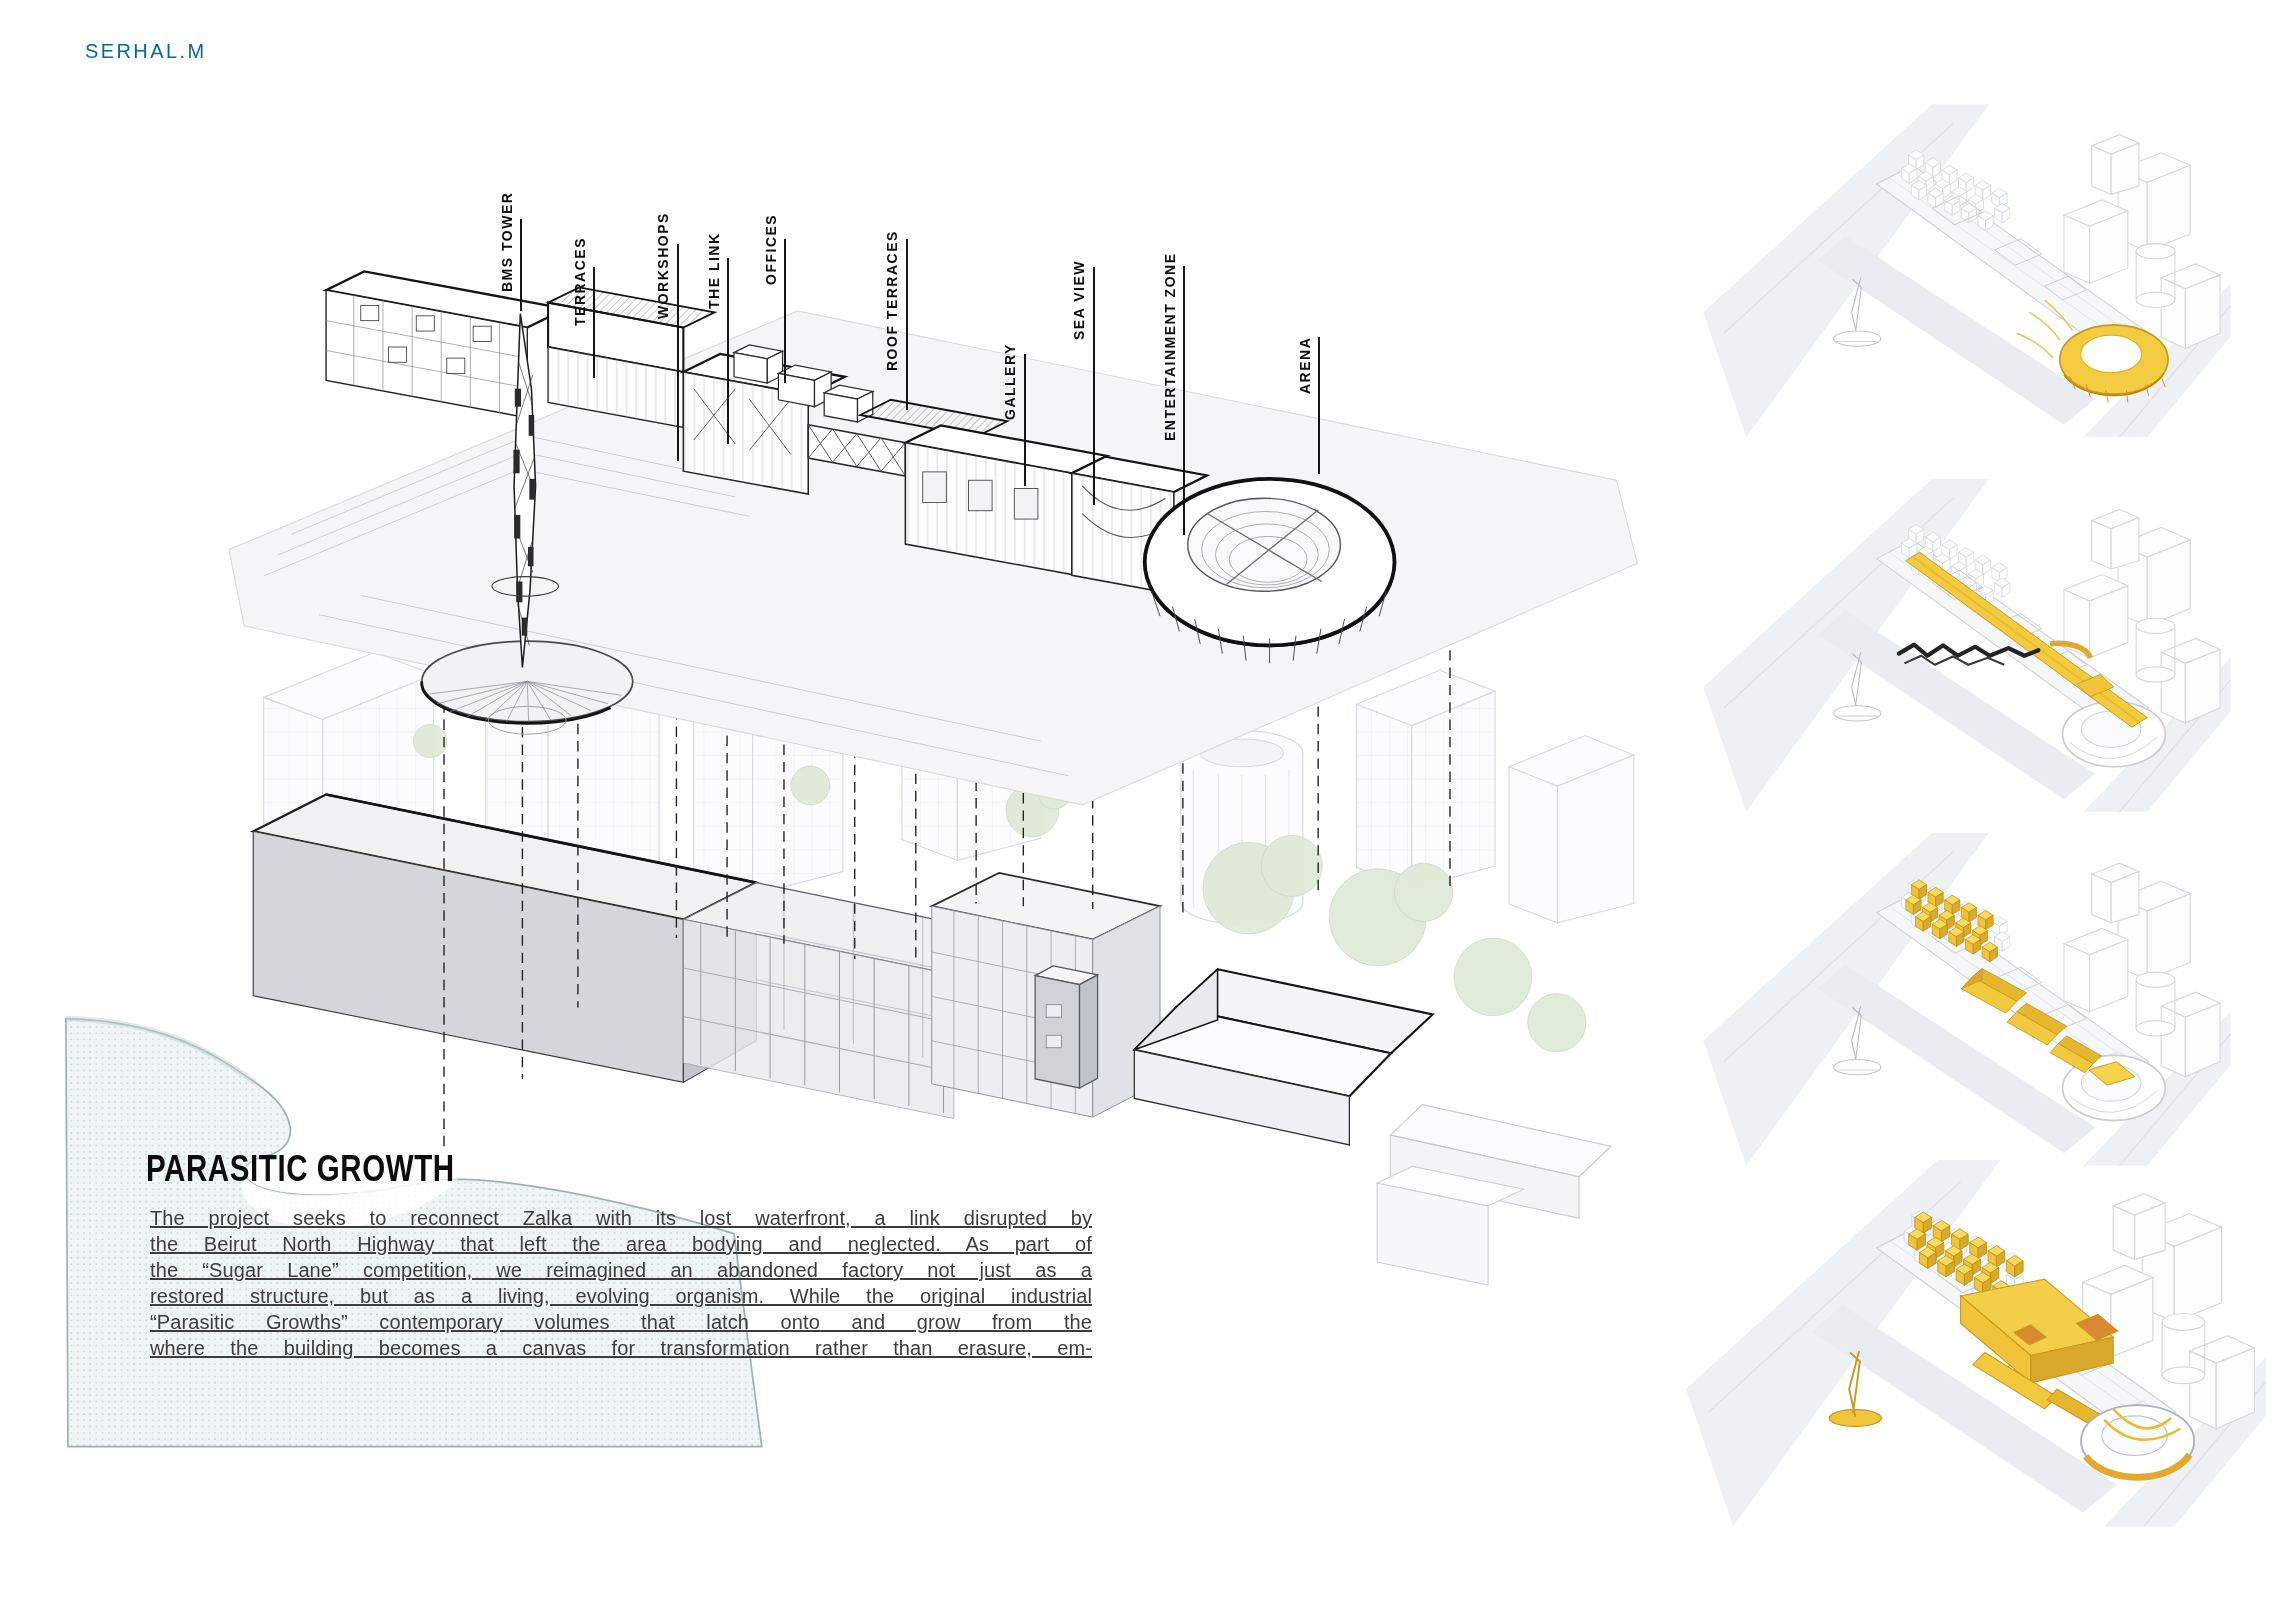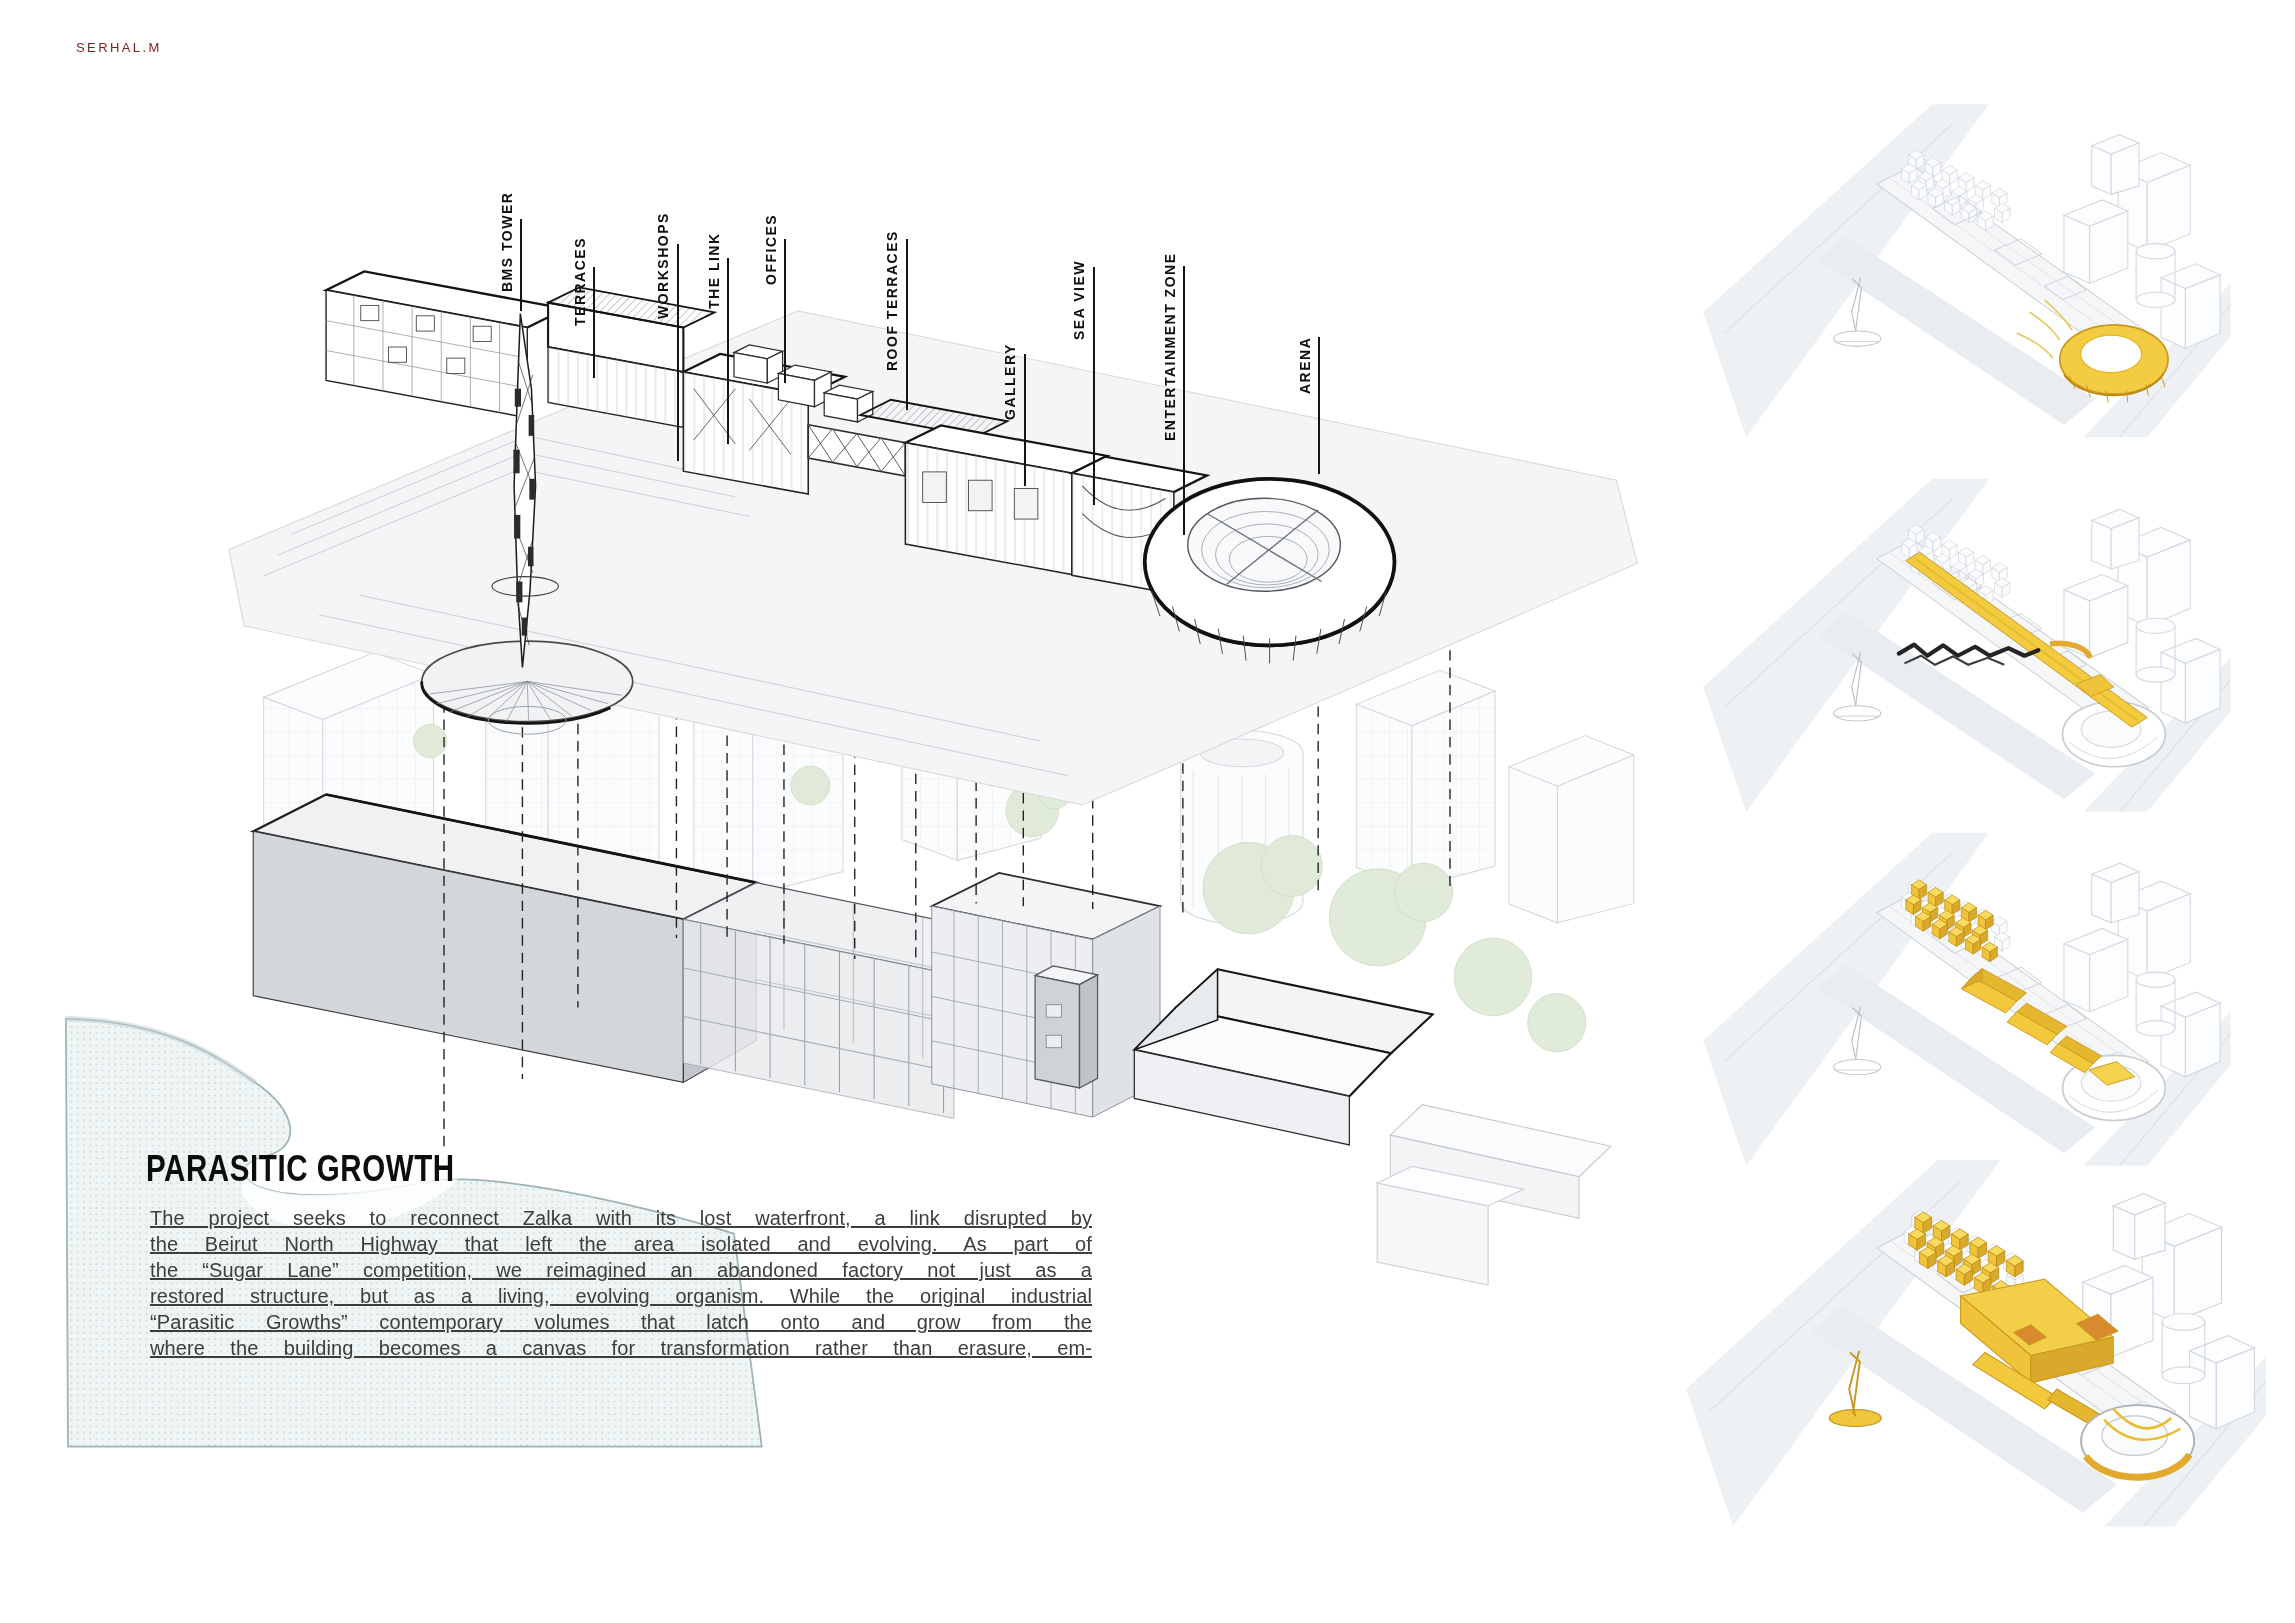--- a/index.html
+++ b/index.html
@@ -1,21 +1,21 @@
 <!DOCTYPE html>
 <html style="font-size:11px"><head>
 <meta charset="utf-8">
 <style>
   html,body{margin:0;padding:0;background:#ffffff;}
   body{width:2295px;height:1623px;position:relative;overflow:hidden;
        font-family:"Liberation Sans",sans-serif;}
   .page{position:absolute;inset:0;background:#ffffff;}
   svg.art{position:absolute;left:0;top:0;}
-  .author{position:absolute;left:76px;top:40px;font-size:13px;letter-spacing:2.4px;
-          color:#7f1d1d;font-weight:400;}
+  .author{position:absolute;left:85px;top:40px;font-size:20px;letter-spacing:2.4px;
+          color:#0369a1;font-weight:400;}
   .title{position:absolute;left:146px;top:1124px;font-size:36px;font-weight:700;
          color:#0d0d0d;letter-spacing:0.7px;white-space:nowrap;
          transform:scaleX(.82);transform-origin:left center;}
   .desc{position:absolute;left:150px;top:1205px;width:942px;font-size:20px;
         line-height:26px;color:#3d3d3d;letter-spacing:0.1px;text-decoration:underline;}
   .desc .jl{text-align:justify;text-align-last:justify;}
   .desc .ll{text-align:left;}
   .axlayer{position:absolute;inset:0;}
   .axlabel{position:absolute;}
   .axline{position:absolute;width:1.7px;background:#151515;}
@@ -614,21 +614,21 @@
         <div class="axtext" style="left: 1295px; top: 337px; height: 57px;">ARENA</div>
       </div>
     </div>
 
 <div class="author">SERHAL.M</div>
 
 <h1 class="title">PARASITIC GROWTH</h1>
 
 <div class="desc">
   <div class="jl">The project seeks to reconnect Zalka with its lost waterfront, a link disrupted by</div>
-  <div class="jl">the Beirut North Highway that left the area isolated and evolving. As part of</div>
+  <div class="jl">the Beirut North Highway that left the area bodying and neglected. As part of</div>
   <div class="jl">the “Sugar Lane” competition, we reimagined an abandoned factory not just as a</div>
   <div class="jl">restored structure, but as a living, evolving organism. While the original industrial</div>
   <div class="jl">“Parasitic Growths” contemporary volumes that latch onto and grow from the</div>
   <div class="jl">where the building becomes a canvas for transformation rather than erasure, em-</div>
 </div>
 
 </div>
 
 
 </body></html>

